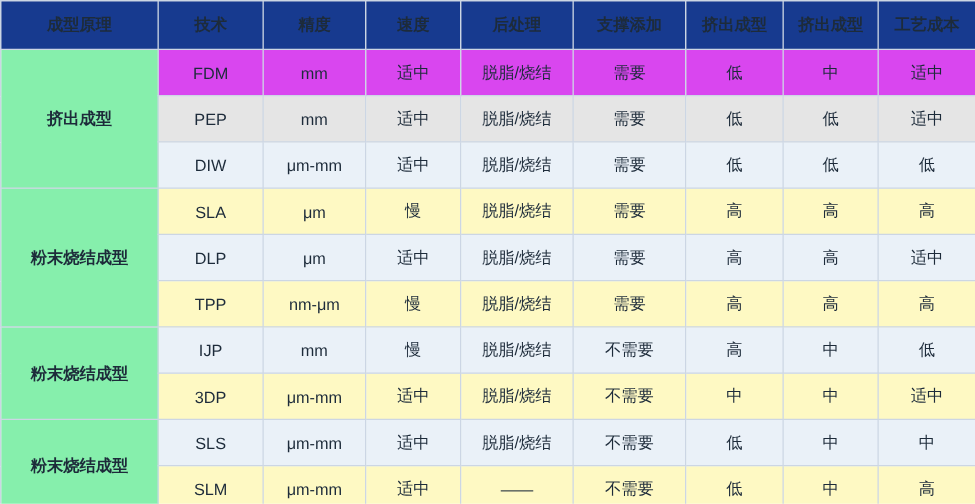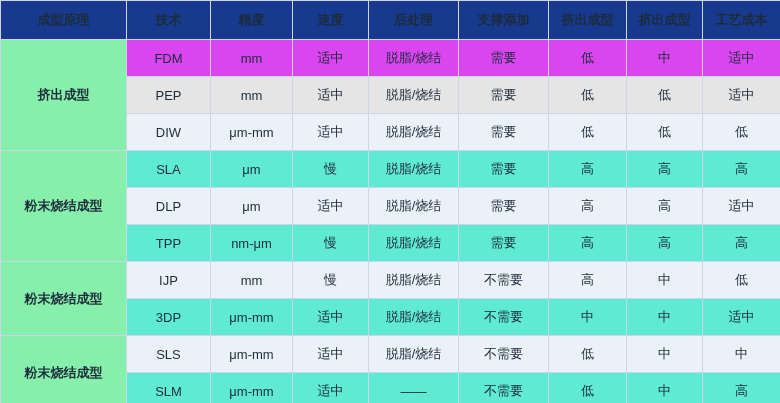--- a/index.html
+++ b/index.html
@@ -53,21 +53,21 @@
   tbody tr.shade-a td {
     background: #d946ef;
   }
   tbody tr.shade-b td {
     background: #e5e5e5;
   }
   tbody tr.shade-c td {
     background: #eaf1f8;
   }
   tbody tr.shade-d td {
-    background: #5eead4;
+    background: #fef9c3;
   }
   tbody tr td.group-cell {
     background: #86efac;
   }
   
   col.c0 { width: 126px; }
   col.c1 { width: 84px; }
   col.c2 { width: 82px; }
   col.c3 { width: 76px; }
   col.c4 { width: 90px; }

